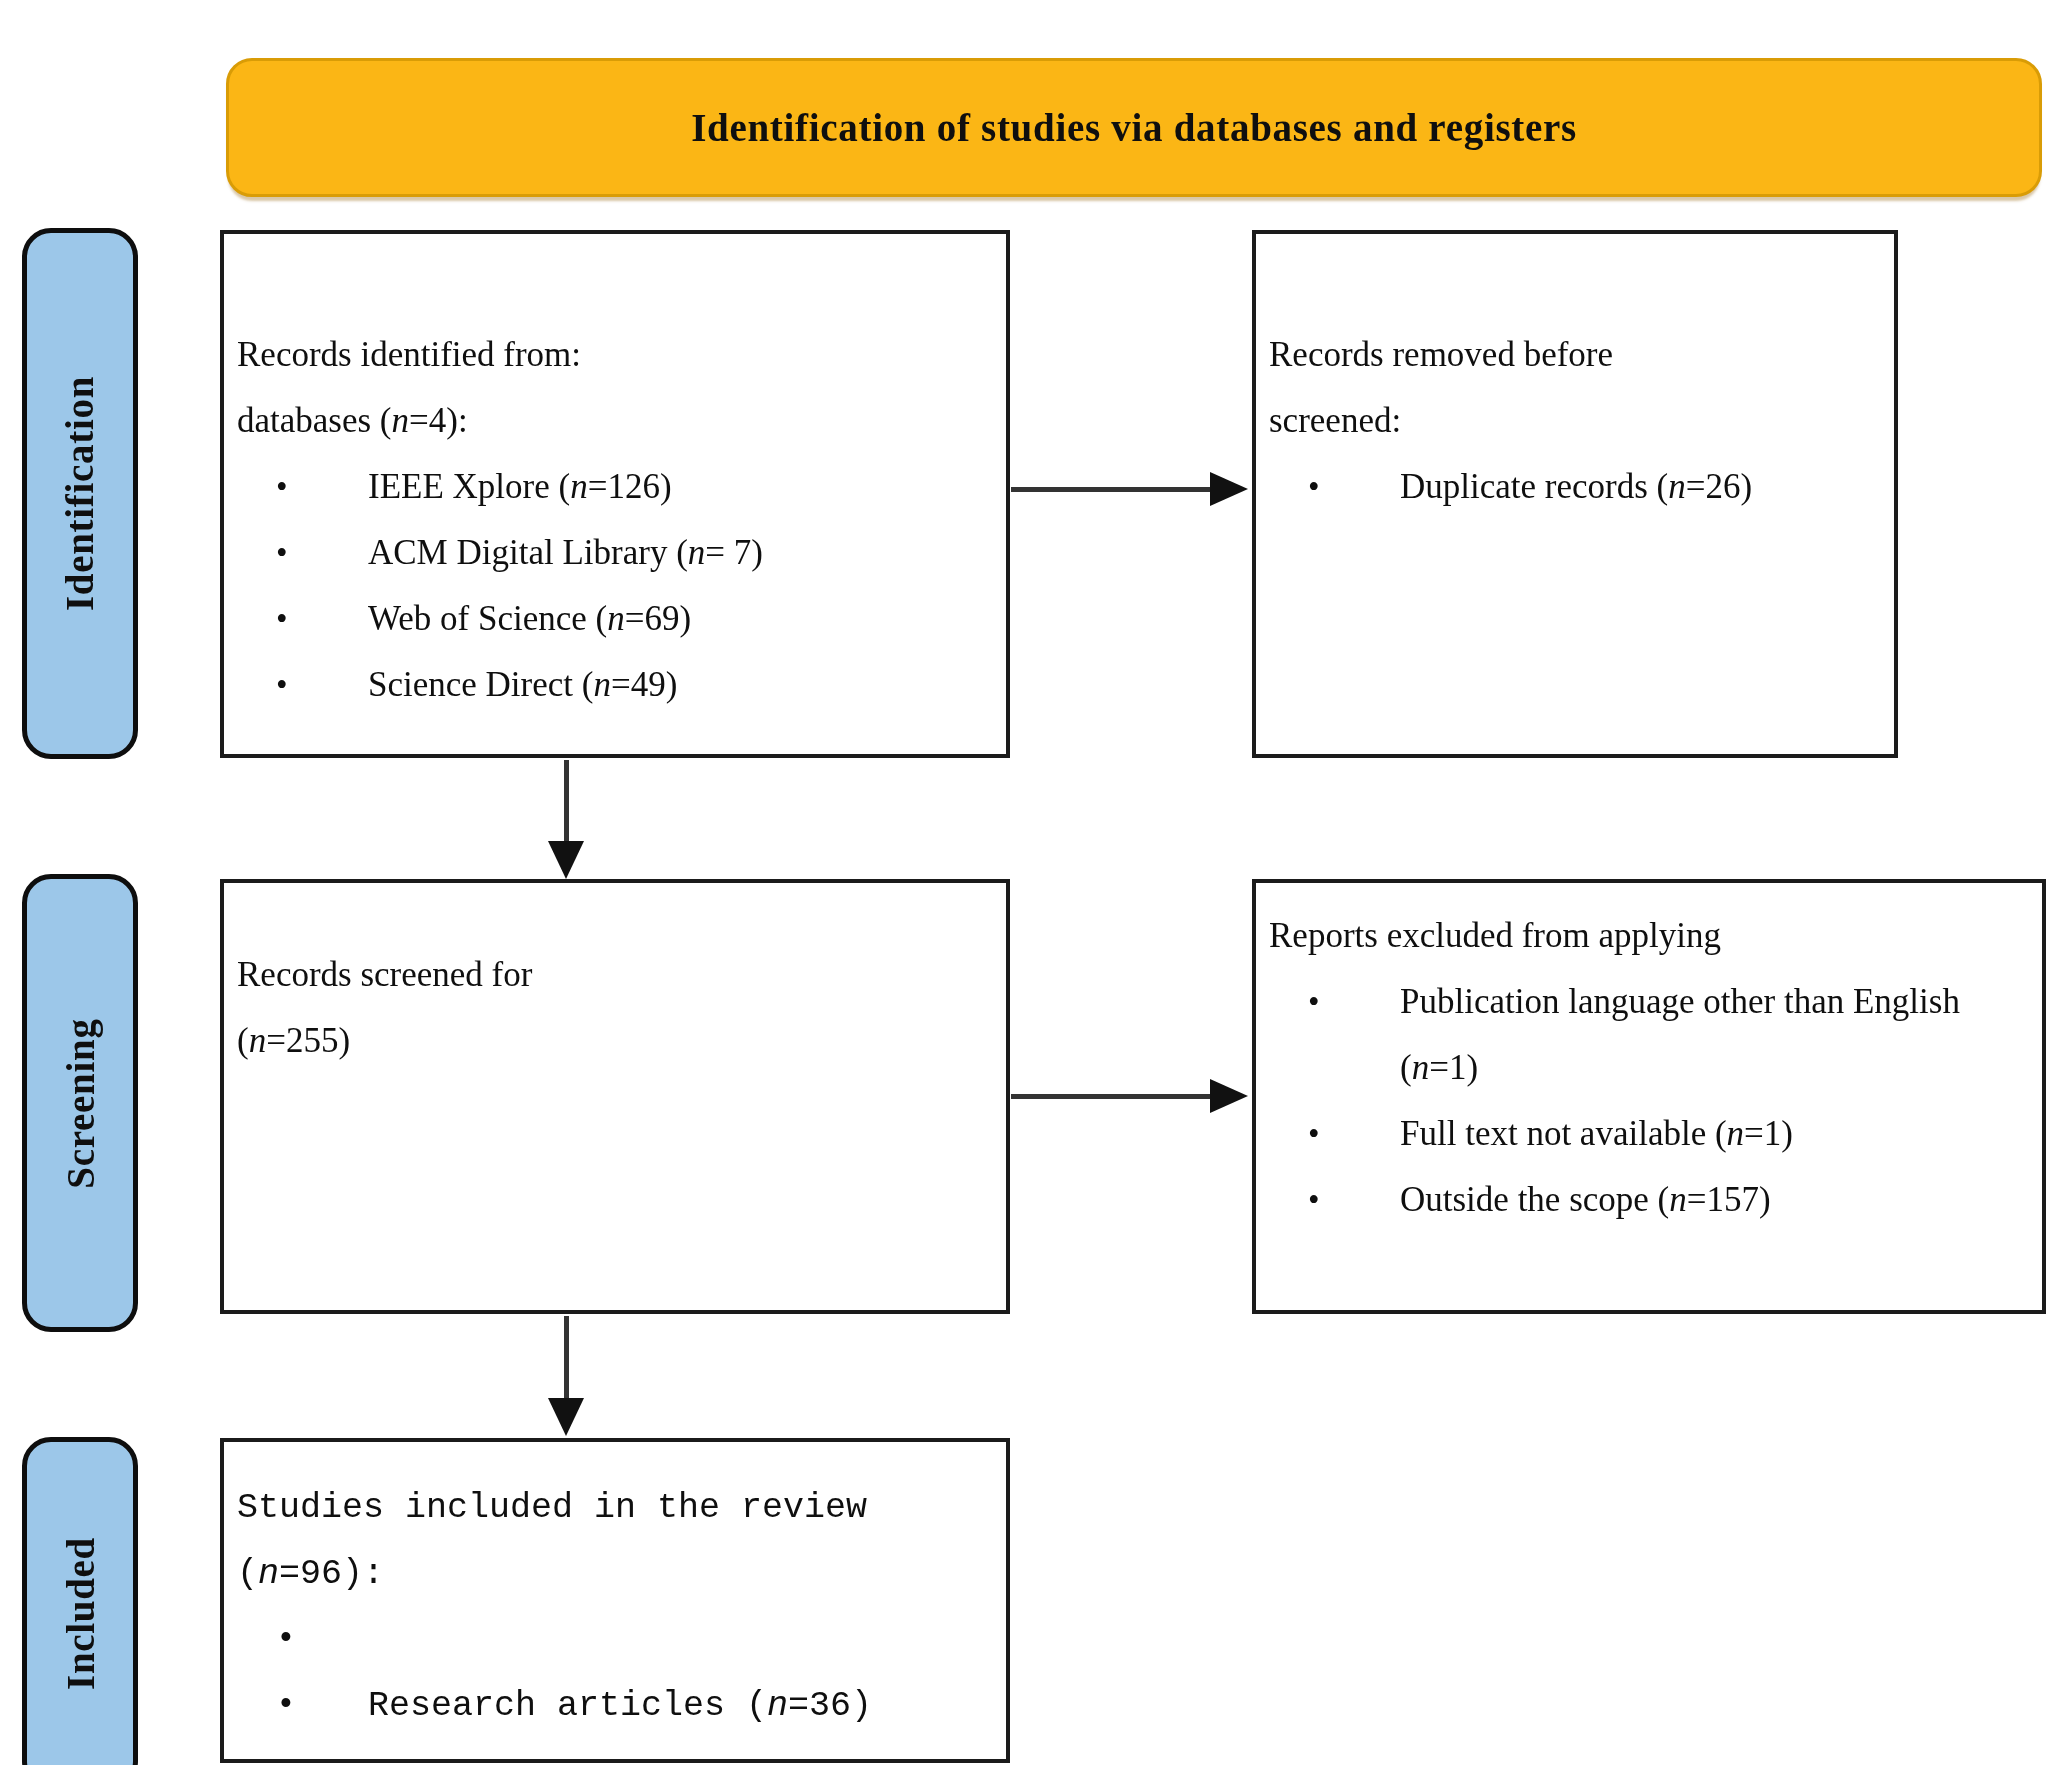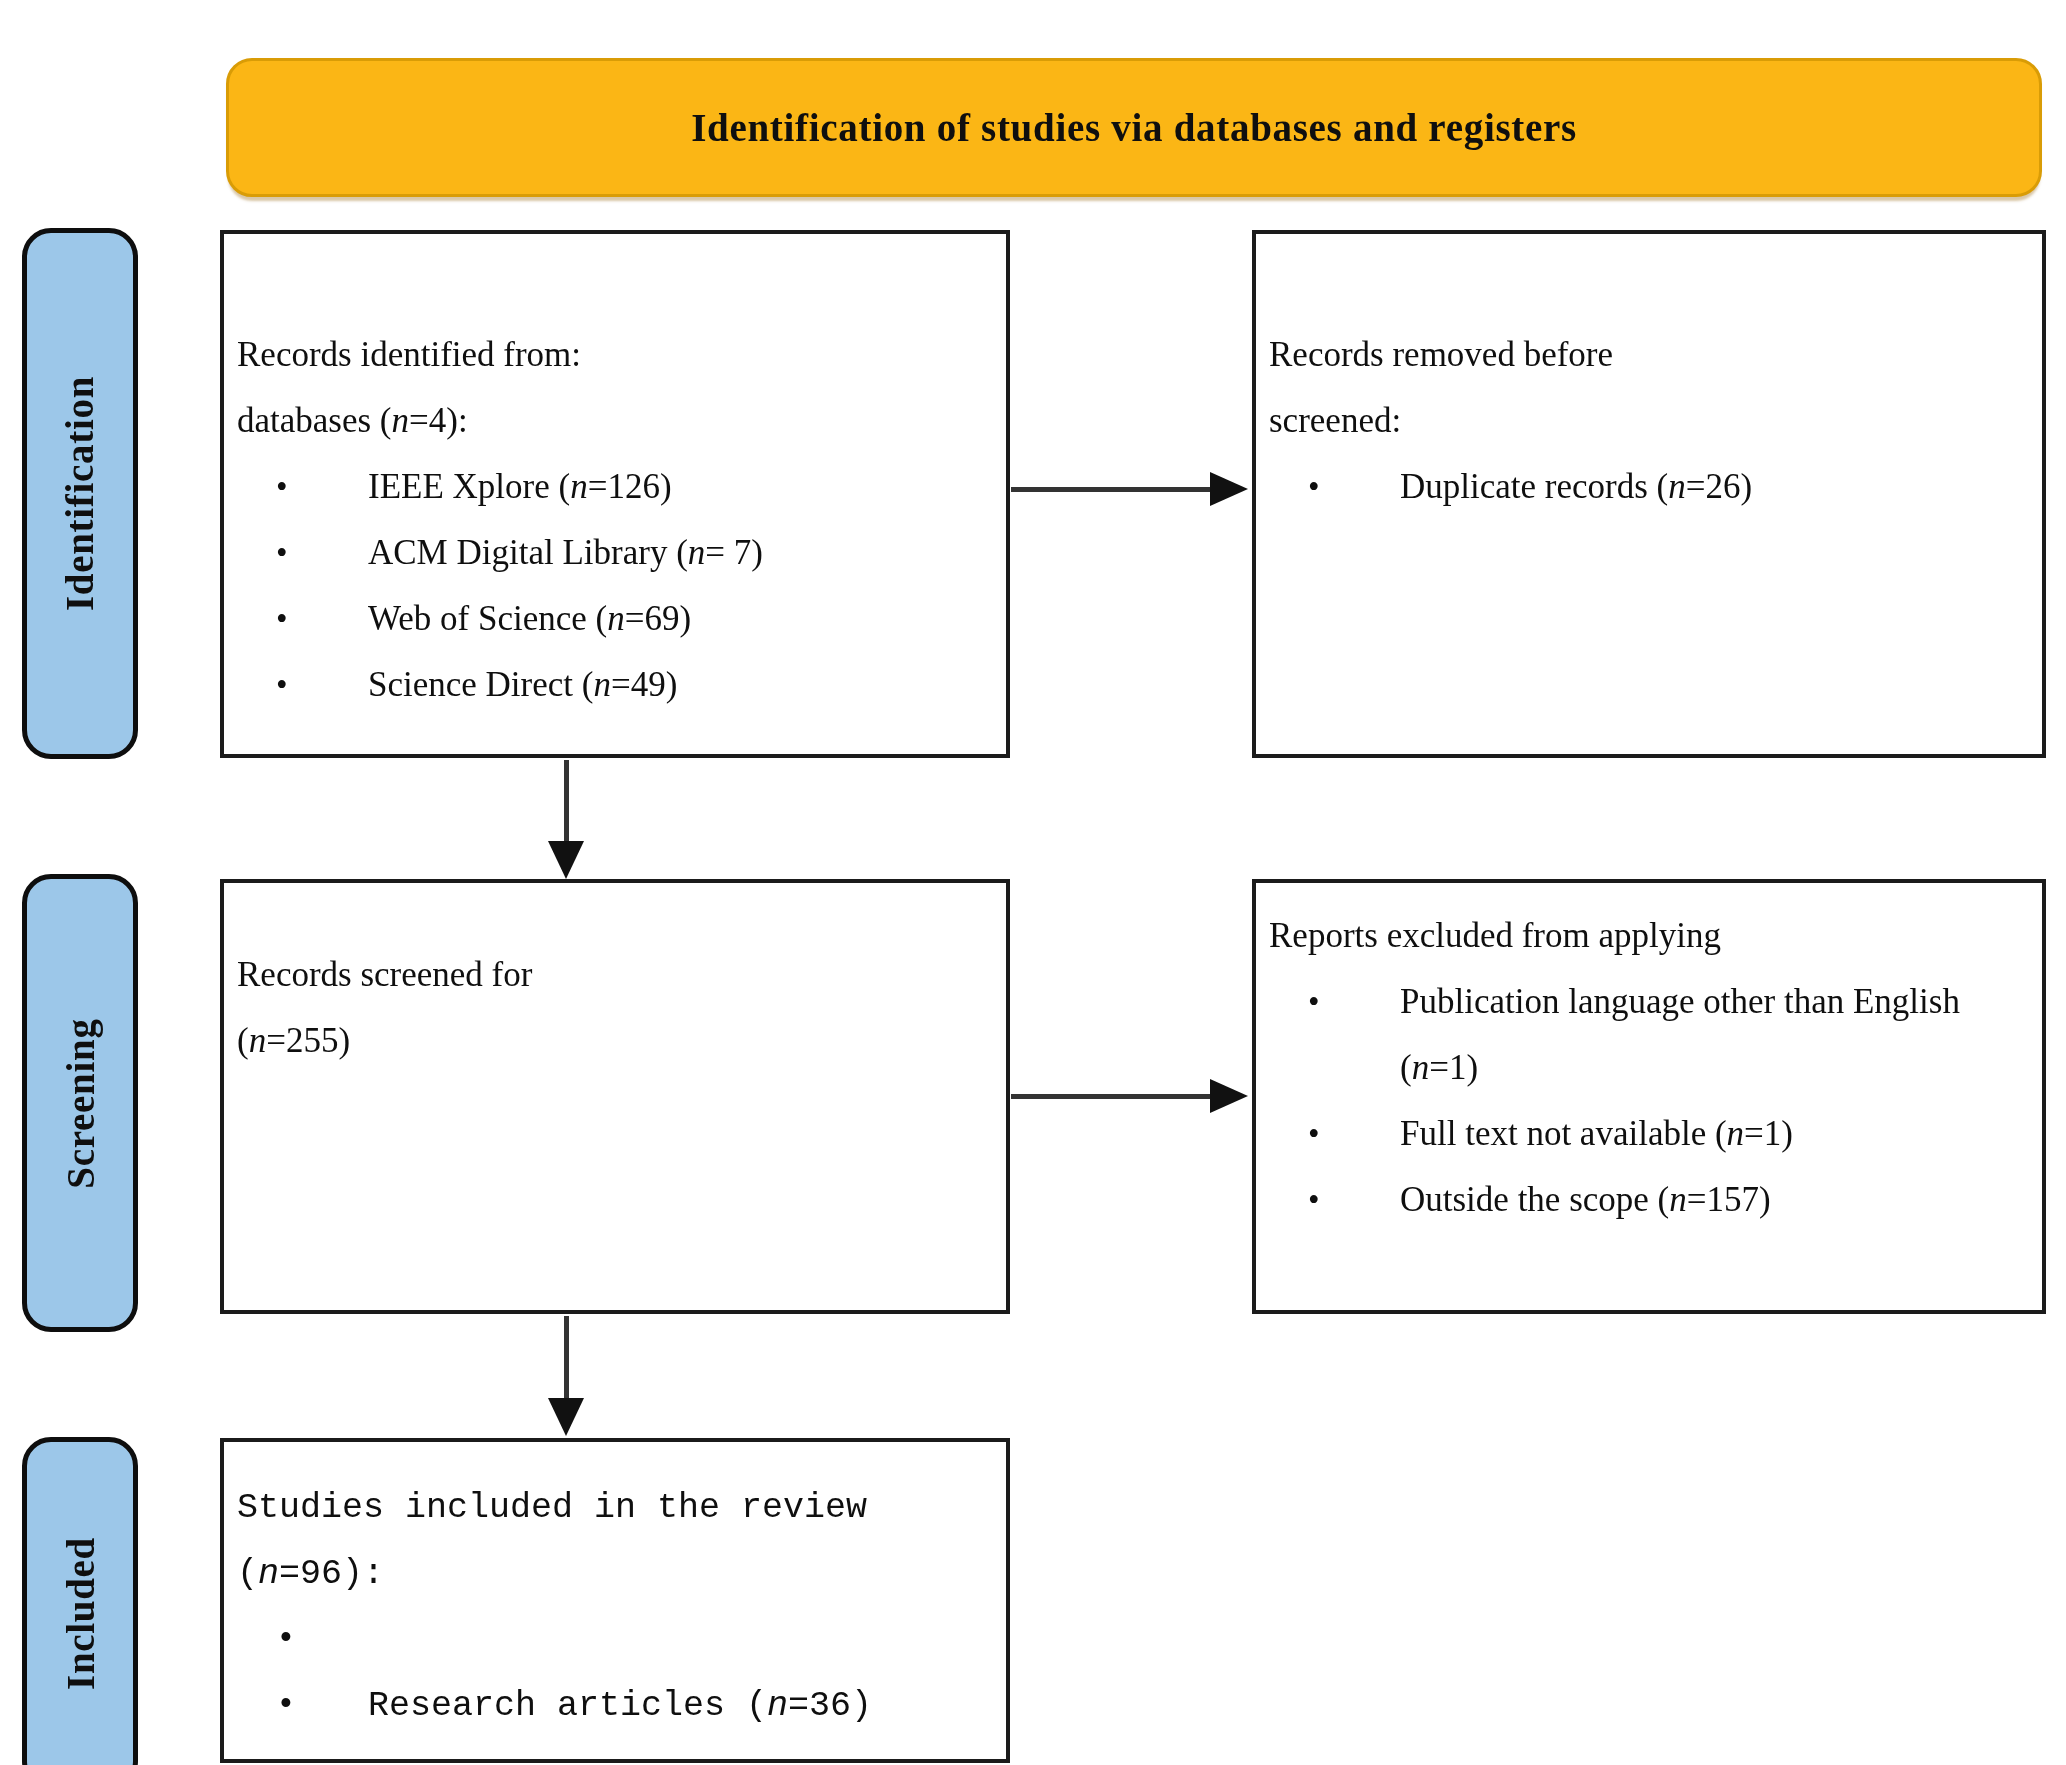--- a/index.html
+++ b/index.html
@@ -69,21 +69,21 @@
   
   .box {
     position: absolute;
     background: #ffffff;
     border: 4.6px solid #1b1b1b;
     box-sizing: border-box;
     font-size: 35px;
     line-height: 66px;
   }
   .box-identified { left: 220px;  top: 192px;  width: 790px; height: 528px; padding-top: 88px;  }
-  .box-removed    { left: 1252px; top: 192px;  width: 794px; height: 528px; padding-top: 88px; }
+  .box-removed    { left: 1252px; top: 192px;  width: 646px; height: 528px; padding-top: 88px; }
   .box-screened   { left: 220px;  top: 841px; width: 790px; height: 435px; padding-top: 59px; }
   .box-excluded   { left: 1252px; top: 841px; width: 794px; height: 435px; padding-top: 19.6px;  }
   .box-sincluded  { left: 220px;  top: 1400px; width: 790px; height: 325px; padding-top: 33px; font-family: Liberation Mono, monospace;  }
 
   .line { padding-left: 13px; padding-right: 10.5px; }
 
   .bullet { display: flex; align-items: flex-start; }
   .dot {
     flex: 0 0 144px;
     box-sizing: border-box;

